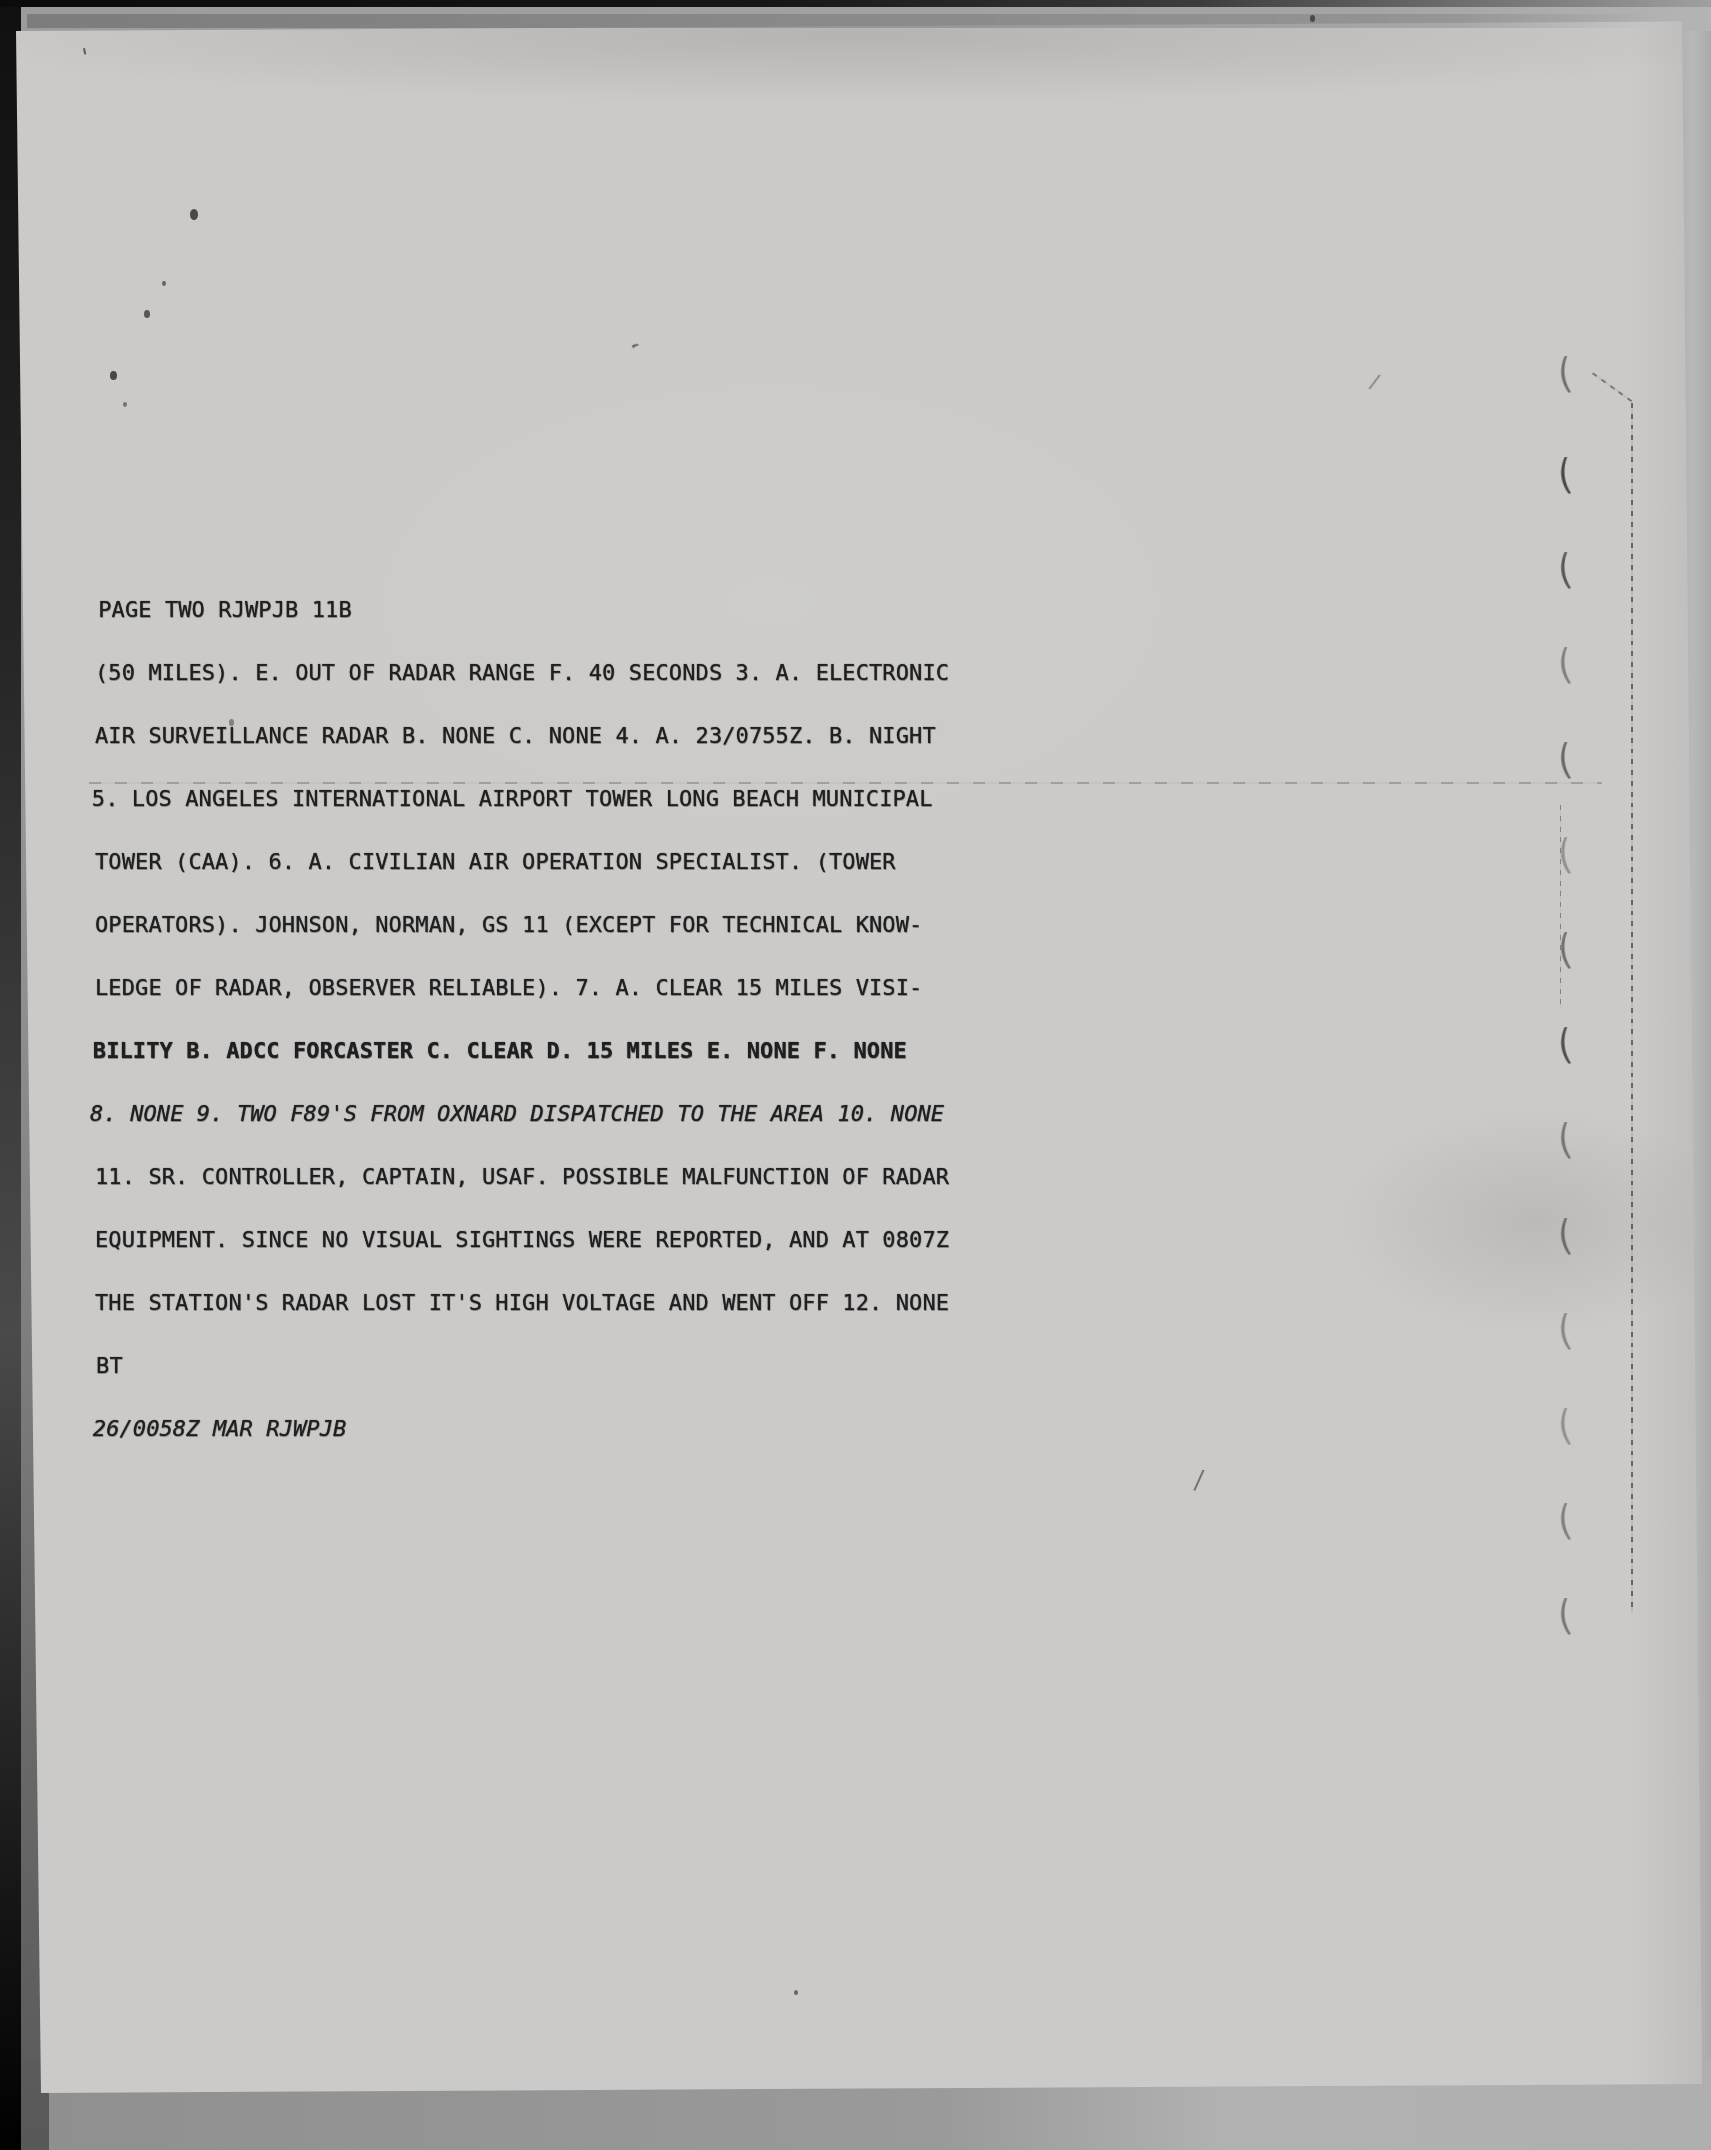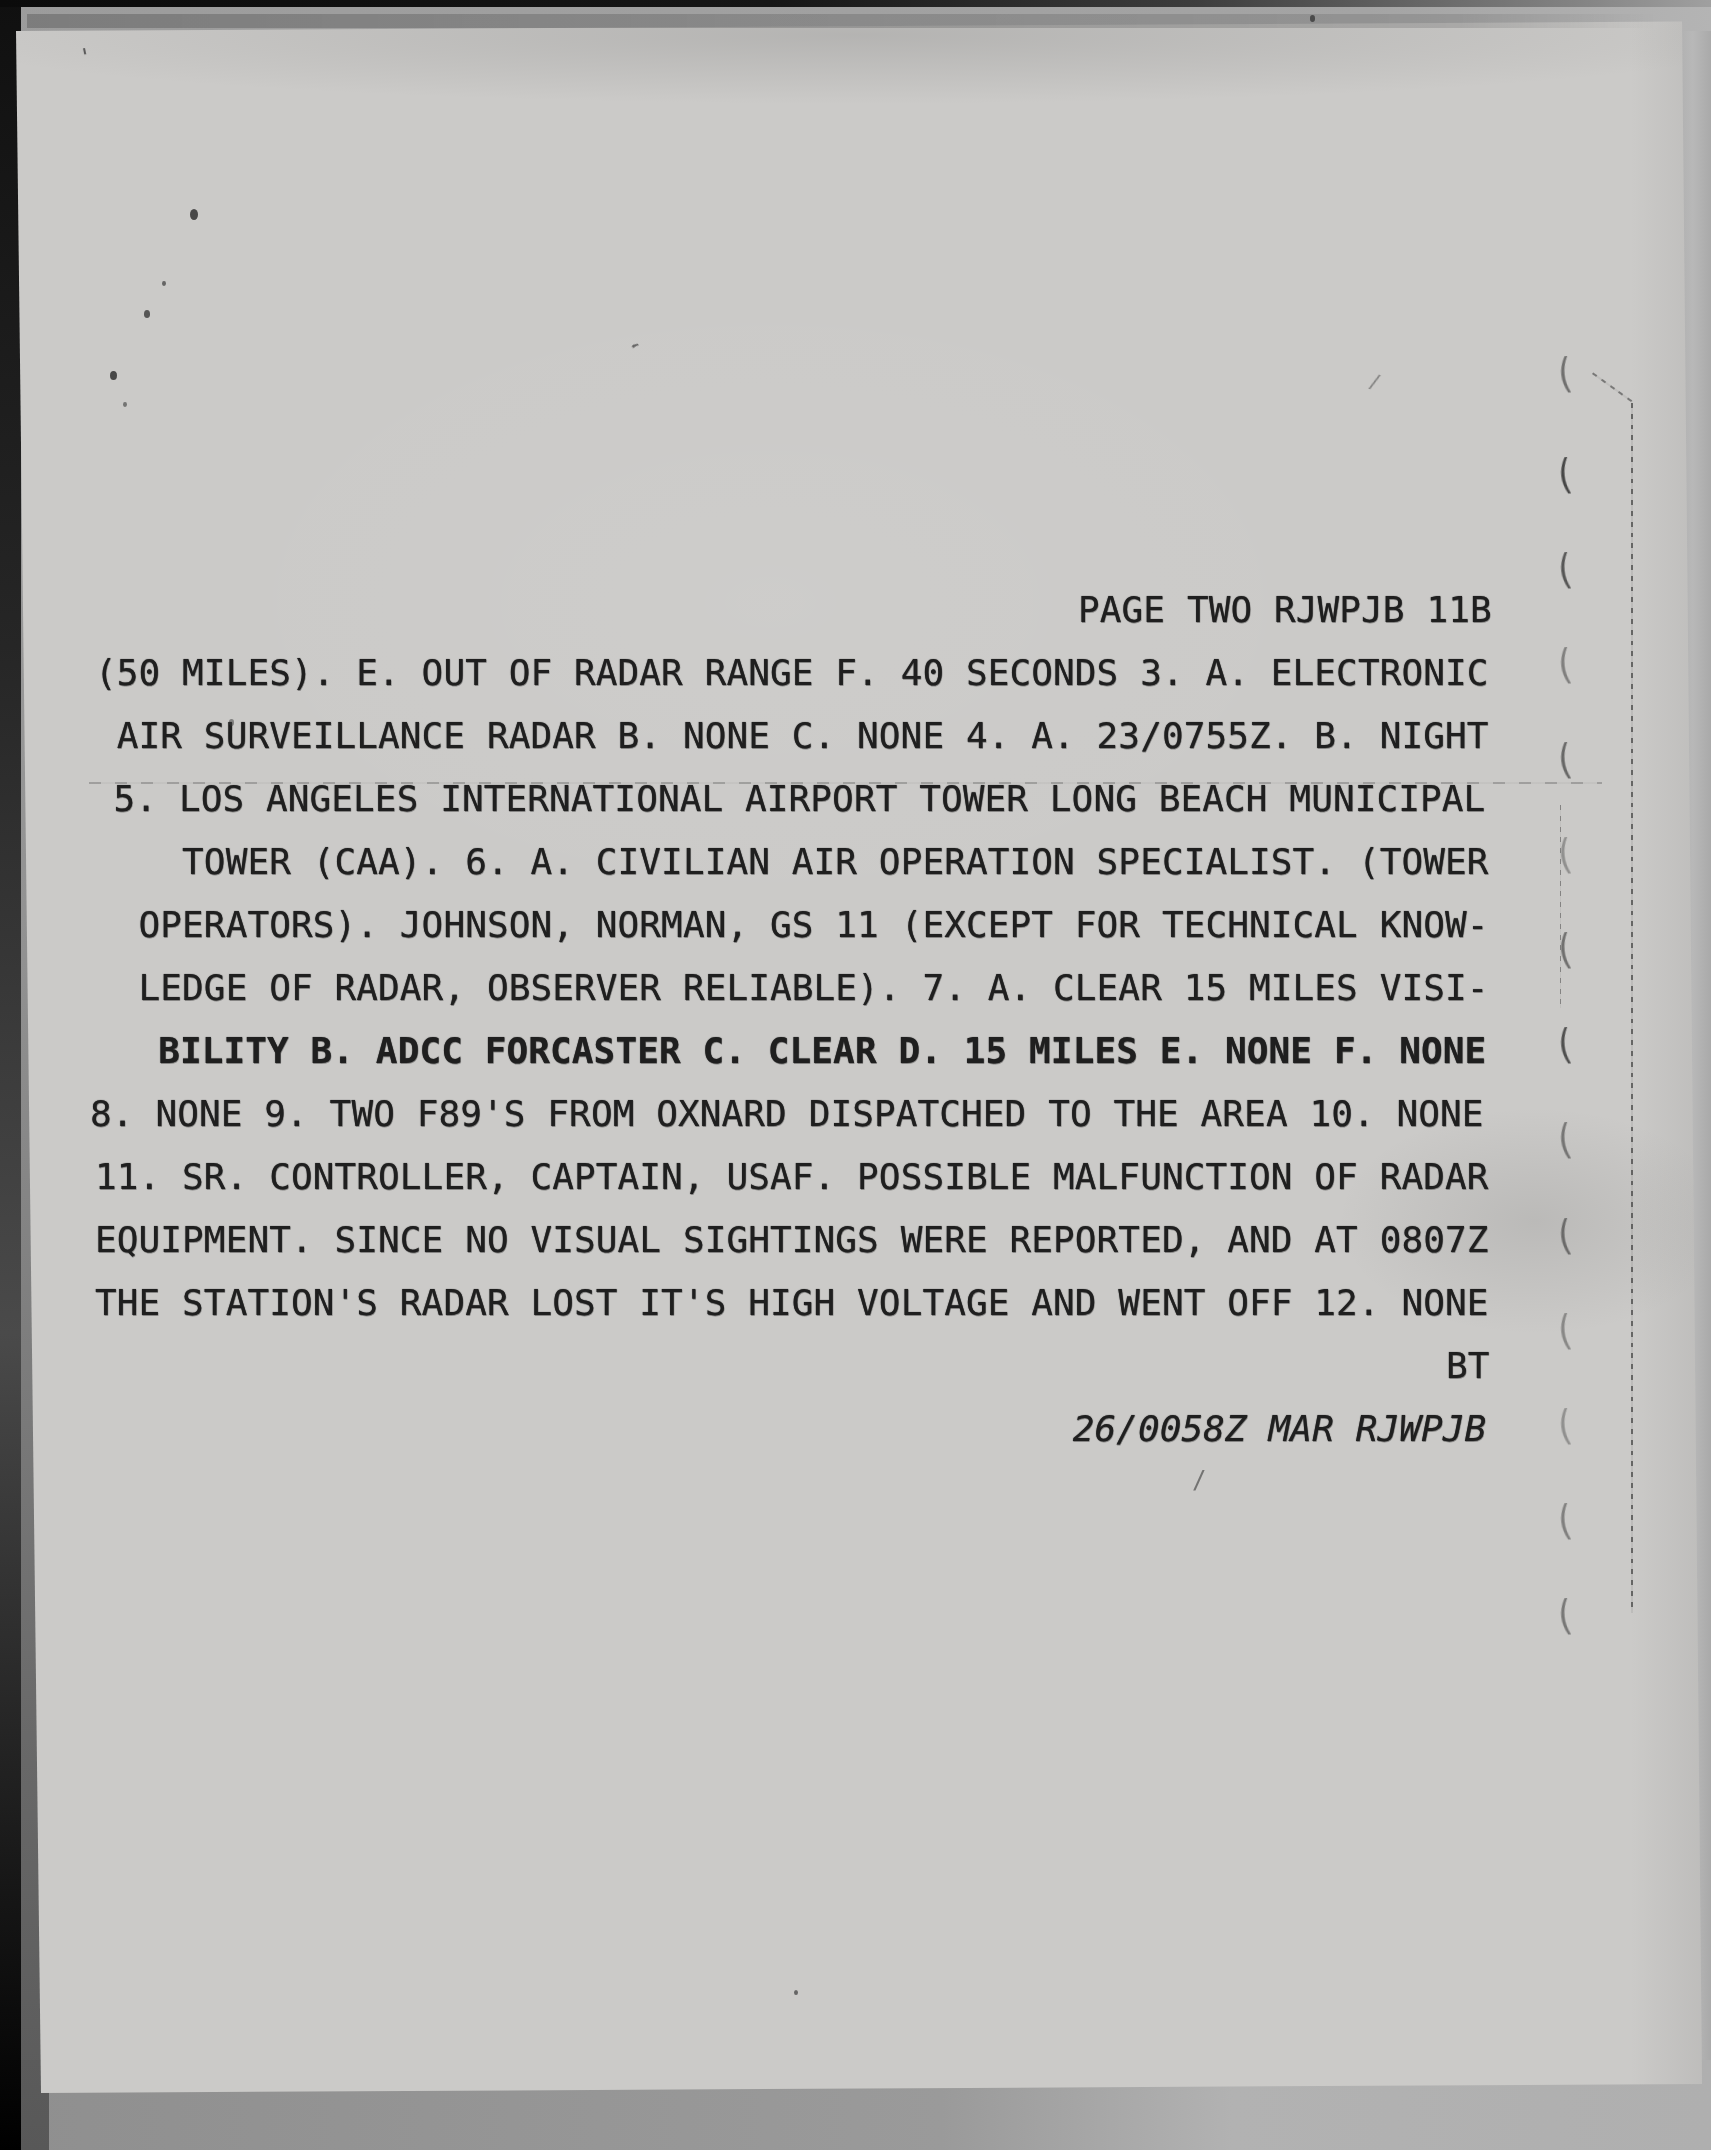--- a/index.html
+++ b/index.html
@@ -33,29 +33,29 @@
       radial-gradient(281px 162px at 1535px 1221px, rgba(70,70,70,.12), transparent 70%),
       radial-gradient(1243px 92px at 50% 35px, rgba(90,90,90,.20), transparent 75%),
       linear-gradient(var(--paper,#cbcac8), var(--paper,#cbcac8));}
   
   #top-streak{left:27px;top:14px;width:1628px;height:14px;opacity:.55;
     background:linear-gradient(to right,rgba(85,85,85,.8),rgba(115,115,115,.6) 88%,rgba(140,140,140,0));
     filter:blur(0.5px);}
 
   
   #text-block{left:95px;top:578px;
-    font-size:36px;line-height:63px;letter-spacing:0.1px;white-space:pre;
+    font-size:22px;line-height:63px;letter-spacing:0.1px;white-space:pre;
     color:var(--ink,#1f1f1f);
     text-shadow:0 0 1.1px rgba(30,30,30,.8),0.5px 0.5px 0.5px rgba(40,40,40,.35);
-    filter:blur(0.2px);text-align:right;}
+    filter:blur(0.2px);}
   #text-block .typed-line{position:relative;}
   #text-block .typed-line:nth-child(1){transform:translateX(3.2px);}
   #text-block .typed-line:nth-child(4){transform:translateX(-3.2px);}
   #text-block .typed-line:nth-child(8){transform:translateX(-2.2px);font-weight:bold;}
-  #text-block .typed-line:nth-child(9){transform:translateX(-4.9px);}
+  #text-block .typed-line:nth-child(9){transform:translateX(-4.9px);font-style:italic;}
   #text-block .typed-line:nth-child(13){transform:translateX(1.1px);}
   #text-block .typed-line:nth-child(14){transform:translateX(-2.2px);font-style:italic;}
 
   
   #streak-line{left:89px;top:782px;width:1513px;height:1.6px;
     background:repeating-linear-gradient(to right,rgba(75,75,75,.34) 0 12px,rgba(75,75,75,.05) 12px 26px);
     filter:blur(0.3px);}
 
   
   .margin-mark{position:absolute;font-size:35px;line-height:1;

